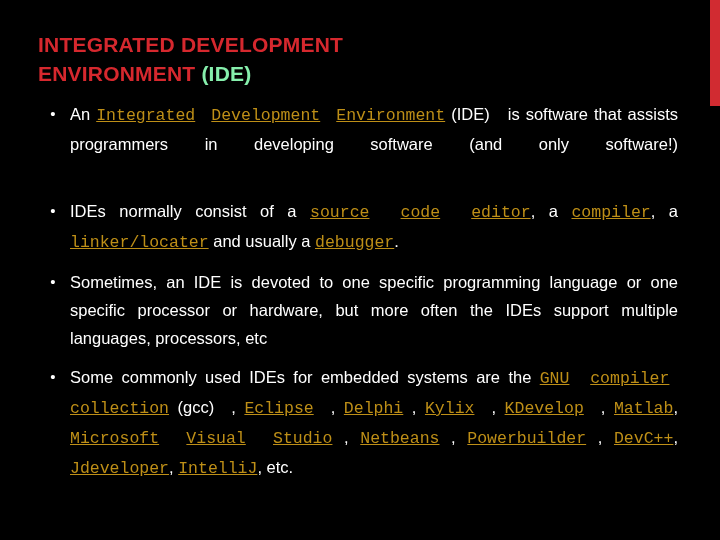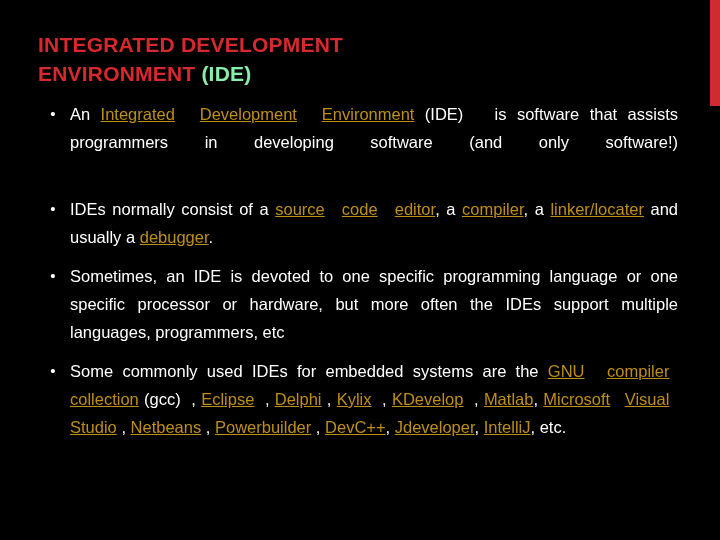--- a/index.html
+++ b/index.html
@@ -86,20 +86,21 @@
   .bullet .txt.stretch::after {
     content: "";
     display: inline-block;
     width: 100%;
   }
 
   a.lnk {
     color: #BE8F17;
     text-decoration: underline;
     text-underline-offset: 1px;
+    font-family: Liberation Mono, monospace;
   }
   a.lnk.sp {
     padding-right: 4px;
   }
 </style>
 </head>
 <body>
 
 <div id="slide" style="background: rgb(0, 0, 0);">
 
@@ -118,21 +119,21 @@
       <span class="txt"><span>An </span><a class="lnk sp" href="#" style="color: rgb(190, 143, 23);">Integrated</a><span>&nbsp; </span><a class="lnk sp" href="#" style="color: rgb(190, 143, 23);">Development</a><span>&nbsp; </span><a class="lnk" href="#" style="color: rgb(190, 143, 23);">Environment</a><span> (IDE) &nbsp; is software that assists programmers in developing </span><span class="txt stretch" style="display:inline">software (and only software!)</span></span>
     </div>
 
     <div class="bullet">
       <span class="marker">•</span>
       <span class="txt"><span>IDEs normally consist of a </span><a class="lnk sp" href="#" style="color: rgb(190, 143, 23);">source</a><span>&nbsp; </span><a class="lnk sp" href="#" style="color: rgb(190, 143, 23);">code</a><span>&nbsp; </span><a class="lnk" href="#" style="color: rgb(190, 143, 23);">editor</a><span>, a </span><a class="lnk" href="#" style="color: rgb(190, 143, 23);">compiler</a><span>, a </span><a class="lnk" href="#" style="color: rgb(190, 143, 23);">linker/locater</a><span> and usually a </span><a class="lnk" href="#" style="color: rgb(190, 143, 23);">debugger</a><span>.</span></span>
     </div>
 
     <div class="bullet">
       <span class="marker">•</span>
-      <span class="txt"><span>Sometimes, an IDE is devoted to one specific programming language or one specific processor or hardware, but more often the IDEs support multiple </span><span>languages, programmers, etc</span></span>
+      <span class="txt"><span>Sometimes, an IDE is devoted to one specific programming language or one specific processor or hardware, but more often the IDEs support multiple </span><span>languages, processors, etc</span></span>
     </div>
 
     <div class="bullet">
       <span class="marker">•</span>
       <span class="txt"><span>Some commonly used IDEs for embedded systems are the </span><a class="lnk sp" href="#" style="color: rgb(190, 143, 23);">GNU</a><span>&nbsp; </span><a class="lnk sp" href="#" style="color: rgb(190, 143, 23);">compiler</a><span>&nbsp; </span><a class="lnk" href="#" style="color: rgb(190, 143, 23);">collection</a><span> (gcc) &nbsp;, </span><a class="lnk" href="#" style="color: rgb(190, 143, 23);">Eclipse</a><span> &nbsp;, </span><a class="lnk" href="#" style="color: rgb(190, 143, 23);">Delphi</a><span> , </span><a class="lnk" href="#" style="color: rgb(190, 143, 23);">Kylix</a><span> &nbsp;, </span><a class="lnk" href="#" style="color: rgb(190, 143, 23);">KDevelop</a><span> &nbsp;, </span><a class="lnk" href="#" style="color: rgb(190, 143, 23);">Matlab</a><span>, </span><a class="lnk sp" href="#" style="color: rgb(190, 143, 23);">Microsoft</a><span>&nbsp; </span><a class="lnk sp" href="#" style="color: rgb(190, 143, 23);">Visual</a><span>&nbsp; </span><a class="lnk" href="#" style="color: rgb(190, 143, 23);">Studio</a><span> , </span><a class="lnk" href="#" style="color: rgb(190, 143, 23);">Netbeans</a><span> , </span><a class="lnk" href="#" style="color: rgb(190, 143, 23);">Powerbuilder</a><span> , </span><a class="lnk" href="#" style="color: rgb(190, 143, 23);">DevC++</a><span>, </span><a class="lnk" href="#" style="color: rgb(190, 143, 23);">Jdeveloper</a><span>, </span><a class="lnk" href="#" style="color: rgb(190, 143, 23);">IntelliJ</a><span>, </span><span>etc.</span></span>
     </div>
 
   </div>
 </div>
 

